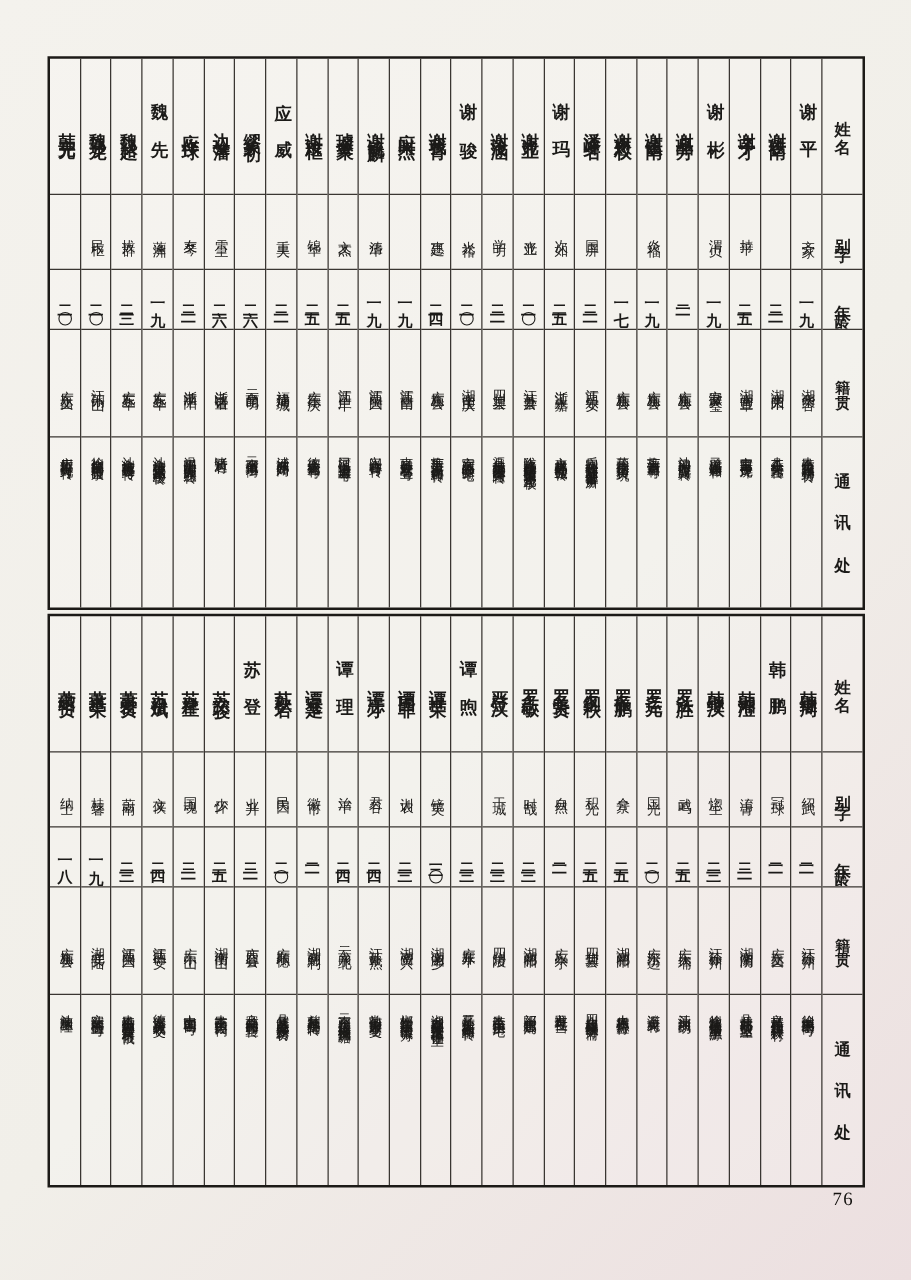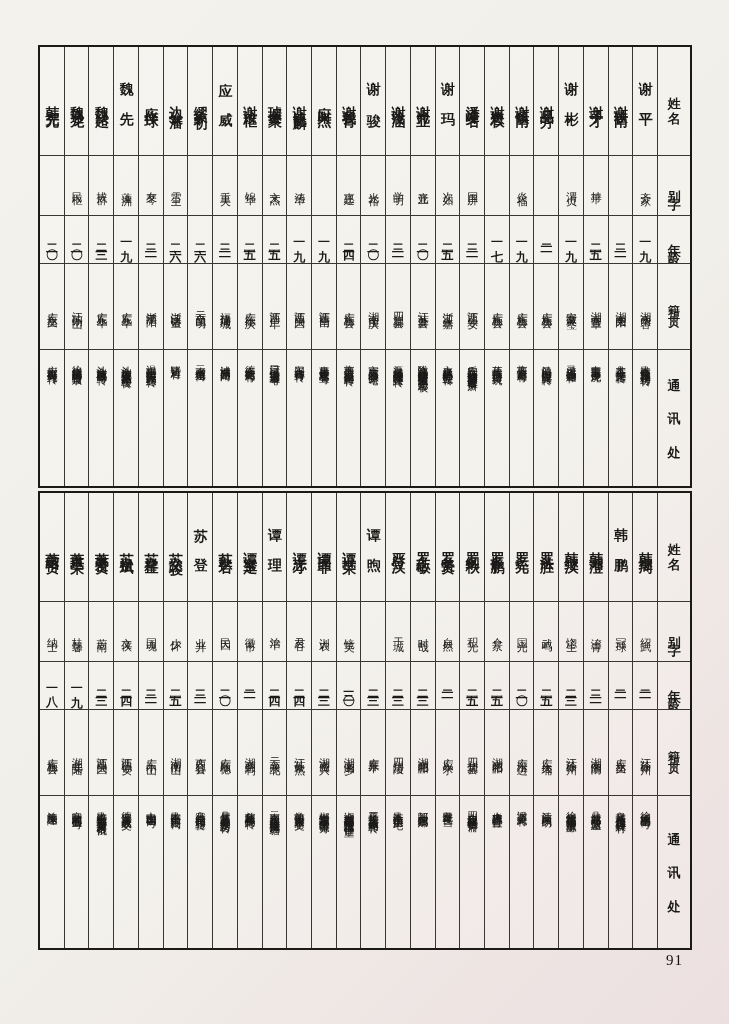--- a/index.html
+++ b/index.html
@@ -955,14 +955,14 @@
         </div>
     <div class="cell c-ji">
           <span class="vtext">广东梅县</span>
         </div>
     <div class="cell c-addr">
           <span class="vtext">汕头顺星隆</span>
         </div>
   </div>
     </div>
 
-  <div class="page-num">91</div>
+  <div class="page-num">76</div>
 </div>
 
 </body></html>

